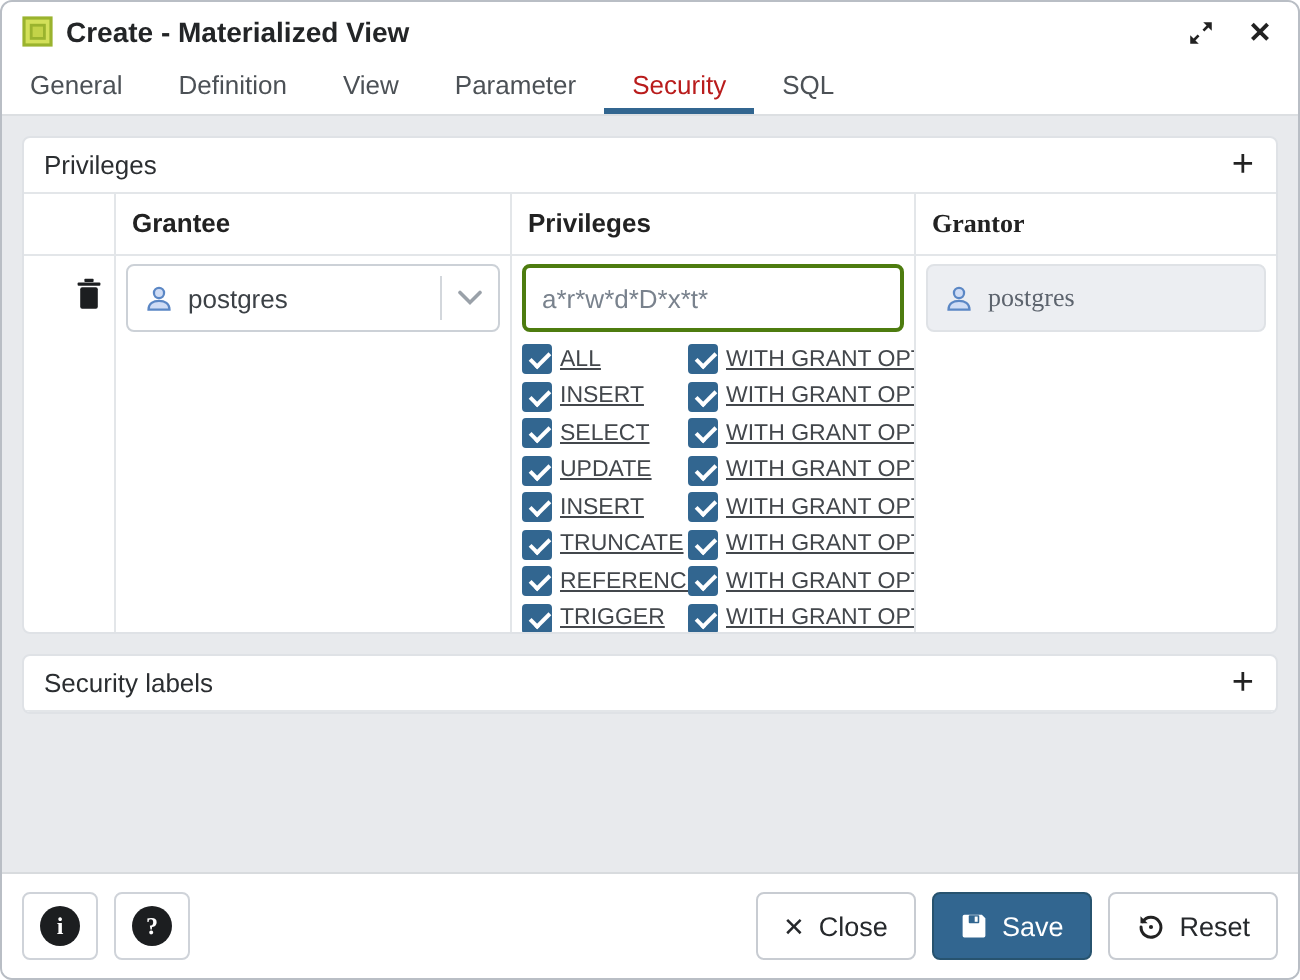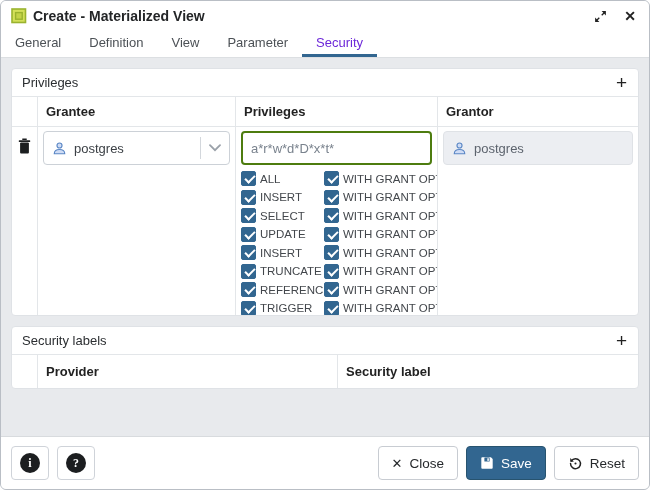--- a/index.html
+++ b/index.html
@@ -15,39 +15,39 @@
   .dlg-title{ font-size:14px; font-weight:700; color:#232527; }
   .titlebar-actions{ margin-left:auto; display:flex; align-items:center; gap:16px; }
   .win-icon{ width:14px; height:14px; display:flex; align-items:center; justify-content:center;
     color:#222; cursor:pointer; }
   .close-glyph{ font-size:14px; font-weight:700; line-height:1; color:#222; }
   
   .tabbar{ height:27px; background:#fff; border-bottom:1px solid #dcdfe2;
     display:flex; align-items:stretch; padding-left:0; flex:none; }
   .tab{ padding:0 14px; font-size:13px; color:#4c5156; display:flex; align-items:center;
     cursor:pointer; border-bottom:3px solid transparent; }
-  .tab.on{ color:#6d28d9; border-bottom-color:#326690; }
+  .tab.on{ color:#b91c1c; border-bottom-color:#326690; }
   
   .content{ flex:1; padding:10px; overflow:hidden; }
   .card{ background:#fff; border:1px solid #dfe2e6; border-radius:4px; overflow:hidden; }
   .card-header{ height:28px; display:flex; align-items:center; justify-content:space-between;
     padding:0 8px 0 10px; border-bottom:1px solid #e3e6e9; }
   .card-title{ font-size:13px; color:#2b2e31; }
   .plus-btn{ font-size:19px; font-weight:400; color:#222; cursor:pointer; line-height:1;
     padding:0 3px; }
   
-  .prow{ display:flex; }
+  .prow{ display:flex;padding-left:20px; }
   .prow.header{ border-bottom:1px solid #e3e6e9; }
   .prow.header .cell{ font-size:13px; font-weight:700; color:#222; padding:7px 8px; }
   .cell{ border-right:1px solid #e3e6e9; }
   .cell:last-child{ border-right:none; }
   .c0{ width:26px; flex:none; }
   .c1{ width:198px; flex:none; }
   .c2{ width:202px; flex:none; }
-  .c3{ flex:1; }
+  .c3{ flex:1;font-family:Liberation Serif, serif; }
   .prow.body{ height:188px; }
   .prow.body .cell{ padding:4px 5px; }
   .prow.body .c0{ display:flex; justify-content:center; padding-top:11px; }
   .prow.body .c2{ overflow:hidden; }
   .trash-btn{ cursor:pointer; display:flex; }
   
   .select-box{ height:34px; border:1px solid #ccd1d7; border-radius:4px; background:#fff;
     display:flex; align-items:center; gap:7px; padding:0 8px; cursor:pointer; }
   .select-text{ font-size:13px; color:#3c4146; }
   .select-right{ margin-left:auto; display:flex; align-items:center; gap:8px; }
@@ -58,21 +58,21 @@
     font-family:"Liberation Sans", sans-serif; background:#fff; }
   
   .checklist{ margin-top:6px; display:flex; flex-direction:column; gap:3.5px; }
   .checkrow{ display:flex; align-items:center; height:15px; white-space:nowrap; }
   .cb{ width:15px; height:15px; border:1px solid #9aa1a9; border-radius:2px; flex:none;
     background:#fff; cursor:pointer; }
   .cb.on{ background:#326690; border-color:#326690; }
   .cb.on::after{ content:''; display:block; width:8px; height:4px;
     border-left:2px solid #fff; border-bottom:2px solid #fff;
     transform:rotate(-45deg); margin:3px 0 0 2.5px; }
-  .cb-label{ font-size:11.5px; color:#43474c; margin-left:4px; }
+  .cb-label{ font-size:11.5px; color:#43474c; margin-left:4px;text-decoration:underline; }
   .cb-label.first{ width:64px; flex:none; overflow:hidden; }
   
   .disabled-field{ height:34px; background:#eceef2; border:1px solid #dfe2e6; border-radius:4px;
     display:flex; align-items:center; gap:7px; padding:0 8px; }
   .disabled-field .select-text{ color:#5d646e; }
   
   .seclabels{ margin-top:10px; }
   .srow{ display:flex; }
   .srow .cell{ font-size:13px; font-weight:700; color:#222; padding:9px 8px; }
   .s0{ width:26px; flex:none; padding:9px 0 !important; }
@@ -126,20 +126,21 @@
       <div class="tab">General</div>
 
       <div class="tab">Definition</div>
 
       <div class="tab">View</div>
 
       <div class="tab">Parameter</div>
 
       <div class="tab on">Security</div>
 
+      <div class="tab">SQL</div>
     </div>
 
   <div class="content">
 
     <div class="card">
       <div class="card-header">
         <span class="card-title">Privileges</span>
         <span class="plus-btn">+</span>
       </div>
 
@@ -249,25 +250,20 @@
           </div>
         </div>
       </div>
     </div>
 
     <div class="card seclabels">
       <div class="card-header">
         <span class="card-title">Security labels</span>
         <span class="plus-btn">+</span>
       </div>
-      <div class="srow">
-        <div class="cell s0"></div>
-        <div class="cell s1">Provider</div>
-        <div class="cell s2">Security label</div>
-      </div>
     </div>
 
   </div>
 
   <div class="footer">
     <div class="footer-left">
       <button class="icon-btn">
         <span class="circle-glyph">i</span>
       </button>
       <button class="icon-btn">

